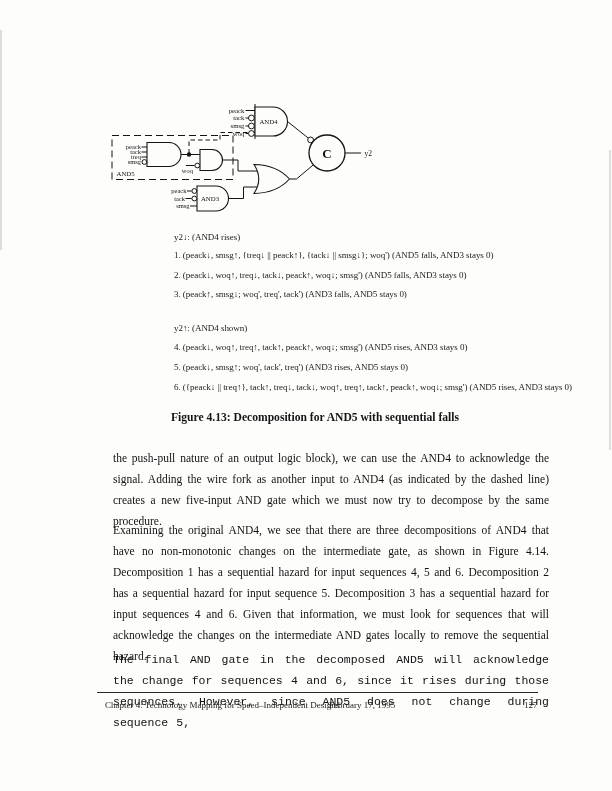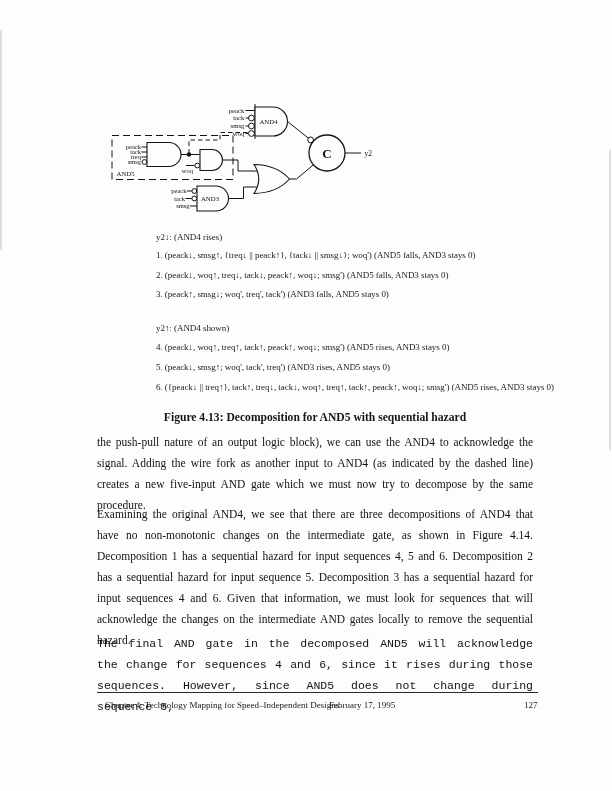--- a/index.html
+++ b/index.html
@@ -16,29 +16,29 @@
   .diagram{position:absolute;left:100px;top:88px;}
   .diagram text{font-family:"Liberation Serif", serif;fill:#141414;}
   .gate-stroke{stroke:#141414;stroke-width:1;fill:none;}
   .gate-body{stroke:#141414;stroke-width:1.1;fill:#fdfdfc;}
   .bubble{stroke:#141414;stroke-width:1;fill:#fdfdfc;}
   .tuples-intro{
     position:absolute;left:163px;top:209px;
     font-size:11px;letter-spacing:.1px;white-space:nowrap;
   }
   .tuple{
-    position:absolute;left:156px;font-size:9px;
+    position:absolute;left:174px;font-size:9px;
     letter-spacing:-0.05px;white-space:nowrap;color:#1b1b1b;
   }
   .caption{
     position:absolute;left:97px;top:411px;width:436px;
     text-align:center;font-weight:bold;font-size:11.6px;
   }
   .bodyp{
-    position:absolute;left:97px;width:436px;margin:0;
+    position:absolute;left:97px;width:436px;margin:16px;
     font-size:11.5px;line-height:21px;text-align:justify;
     color:#121212;word-spacing:1.2px;
   }
   .p1{top:432px;}
   .p2{top:504px;}
   .p3{top:633px;font-family:Liberation Mono, monospace;}
   .footer-rule{position:absolute;left:97px;top:692px;width:441px;height:1px;background:#2a2a2a;}
   .footer-text{position:absolute;top:700px;font-size:9px;white-space:nowrap;color:#1b1b1b;}
   .f-left{left:105px;}
   .f-center{left:329px;}
@@ -135,21 +135,21 @@
   <div class="tuple" style="top:232px">y2↓: (AND4 rises)</div>
   <div class="tuple" style="top:250px">1. (peack↓, smsg↑, {treq↓ || peack↑}, {tack↓ || smsg↓}; woq') (AND5 falls, AND3 stays 0)</div>
   <div class="tuple" style="top:269.5px">2. (peack↓, woq↑, treq↓, tack↓, peack↑, woq↓; smsg') (AND5 falls, AND3 stays 0)</div>
   <div class="tuple" style="top:288.5px">3. (peack↑, smsg↓; woq', treq', tack') (AND3 falls, AND5 stays 0)</div>
 
   <div class="tuple" style="top:322.5px">y2↑: (AND4 shown)</div>
   <div class="tuple" style="top:342px">4. (peack↓, woq↑, treq↑, tack↑, peack↑, woq↓; smsg') (AND5 rises, AND3 stays 0)</div>
   <div class="tuple" style="top:362px">5. (peack↓, smsg↑; woq', tack', treq') (AND3 rises, AND5 stays 0)</div>
   <div class="tuple" style="top:382px">6. ({peack↓ || treq↑}, tack↑, treq↓, tack↓, woq↑, treq↑, tack↑, peack↑, woq↓; smsg') (AND5 rises, AND3 stays 0)</div>
 
-  <div class="caption">Figure 4.13: Decomposition for AND5 with sequential hazard</div>
+  <div class="caption">Figure 4.13: Decomposition for AND5 with sequential falls</div>
 
   <p class="bodyp p1">the push-pull nature of an output logic block), we can use the AND4 to acknowledge the signal. Adding the wire fork as another input to AND4 (as indicated by the dashed line) creates a new five-input AND gate which we must now try to decompose by the same procedure.</p>
   <p class="bodyp p2">Examining the original AND4, we see that there are three decompositions of AND4 that have no non-monotonic changes on the intermediate gate, as shown in Figure 4.14. Decomposition 1 has a sequential hazard for input sequences 4, 5 and 6. Decomposition 2 has a sequential hazard for input sequence 5. Decomposition 3 has a sequential hazard for input sequences 4 and 6. Given that information, we must look for sequences that will acknowledge the changes on the intermediate AND gates locally to remove the sequential hazard.</p>
   <p class="bodyp p3">The final AND gate in the decomposed AND5 will acknowledge the change for sequences 4 and 6, since it rises during those sequences. However, since AND5 does not change during sequence 5,</p>
 
   <div class="footer-rule"></div>
   <span class="footer-text f-left">Chapter 4: Technology Mapping for Speed–Independent Designs</span>
   <span class="footer-text f-center">February 17, 1995</span>
   <span class="footer-text f-right">127</span>
 

